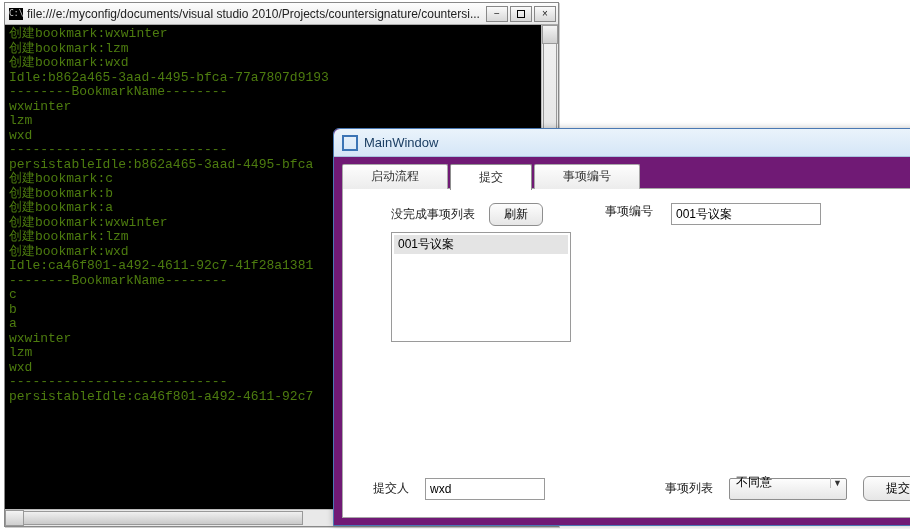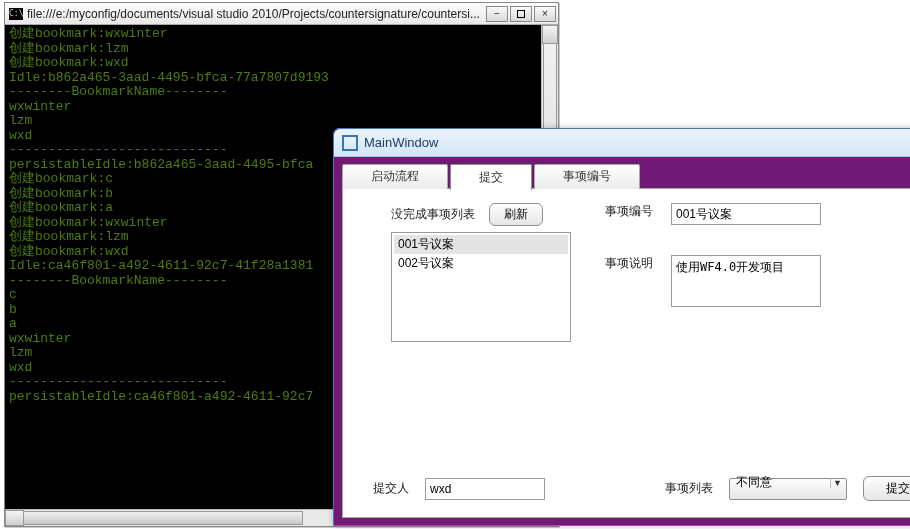--- a/index.html
+++ b/index.html
@@ -230,32 +230,27 @@
     <div class="tabpane">
 
       <div class="row-top">
         <div class="left-block">
           <div class="left-block-head">
             <span class="lbl">没完成事项列表</span>
             <button class="btn">刷新</button>
           </div>
           <div class="listbox" id="listbox">
               <div class="selected">001号议案</div>
-              <div>002号议案</div>
             </div>
         </div>
 
         <div class="right-fields">
           <div class="field-row">
             <span class="lbl">事项编号</span>
             <input class="textbox" value="001号议案" style="">
-          </div>
-          <div class="field-row">
-            <span class="lbl">事项说明</span>
-            <textarea class="textarea" id="descArea" style="">使用WF4.0开发项目</textarea>
           </div>
         </div>
       </div>
 
       <div class="bottom-row">
         <span class="lbl">提交人</span>
         <input class="textbox" style="width: 120px;" value="wxd">
         <span class="grow"></span>
         <span class="lbl">事项列表</span>
         <div class="combo">

